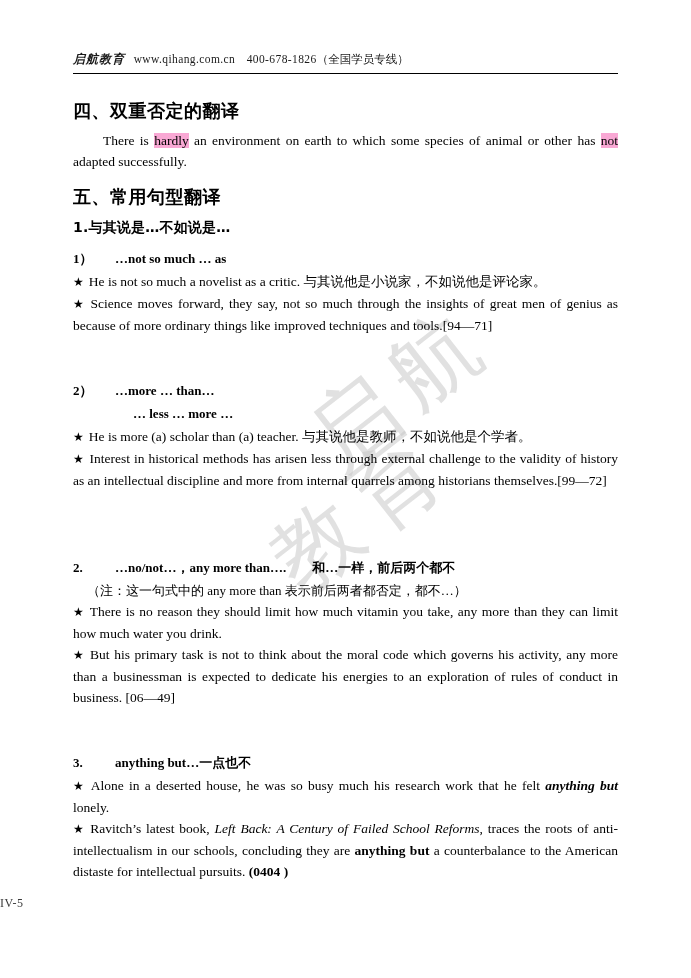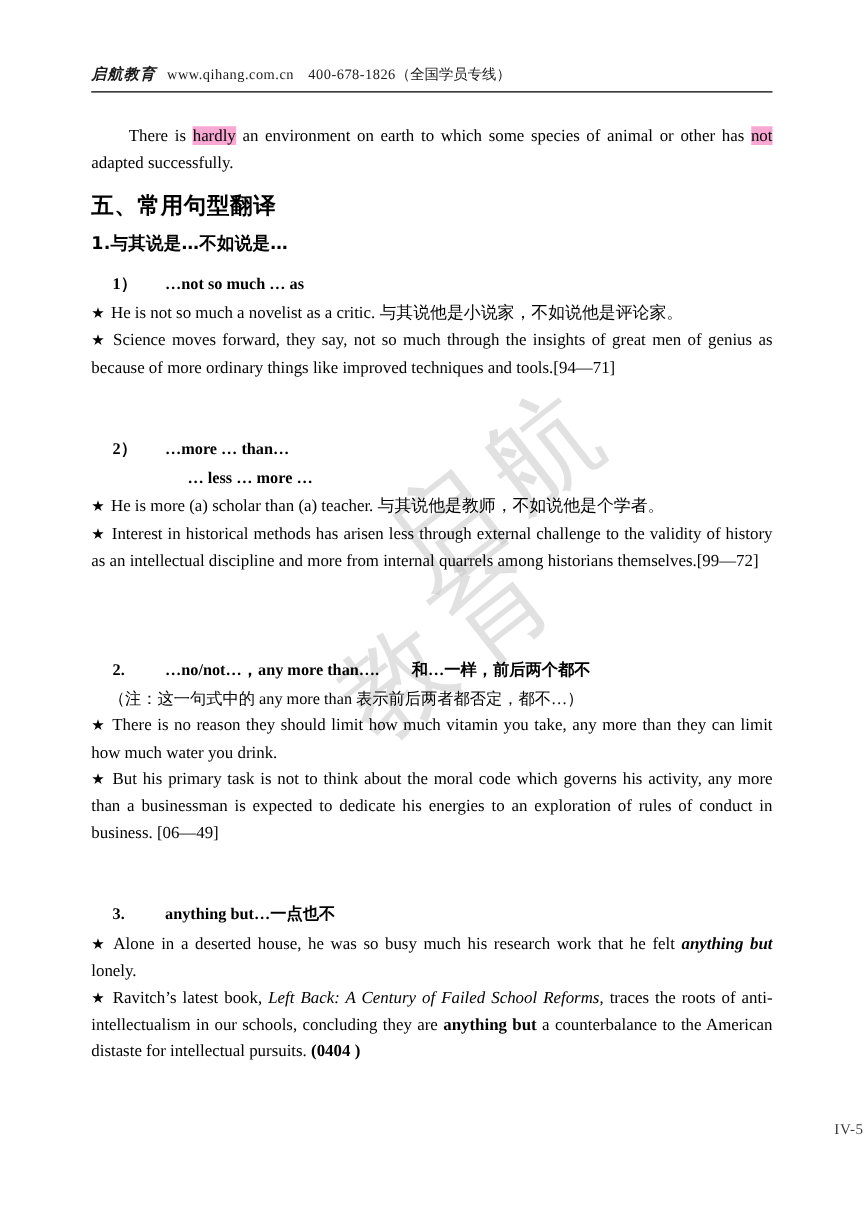--- a/index.html
+++ b/index.html
@@ -120,21 +120,21 @@
     font-size: 14px;
     line-height: 22px;
     margin: 0 0 4px 0;
     letter-spacing: 0.2px;
   }
   .num-head {
     font-family: "Liberation Serif", "DejaVu Serif", serif;
     font-weight: bold;
     font-size: 13px;
     line-height: 21px;
-    margin: 10px 0 2px 17px;
+    margin: 10px 0 2px 0;
   }
   .num-head .lbl {
     display: inline-block;
     min-width: 42px;
   }
   .num-head .sub2 {
     display: inline-block;
     margin-left: 60px;
   }
   .num-head .cn {
@@ -173,21 +173,21 @@
   .i  { font-style: italic; }
   .spacer-md { height: 22px; }
   .spacer-lg { height: 34px; }
 
   
   .page-footer {
     position: absolute;
     left: 0;
     top: 896px;
     width: 691px;
-    text-align: right;
+    text-align: left;
     font-size: 12px;
     color: #3a3a3a;
     letter-spacing: 0.5px;
   }
 </style>
 </head>
 <body>
 
 <div id="page">
 
@@ -200,20 +200,21 @@
 
     <div class="page-header">
       <span class="brand">启航教育</span>&nbsp;&nbsp;
       <span class="site">www.qihang.com.cn</span>&nbsp;&nbsp;&nbsp;
       <span class="phone">400-678-1826</span><span class="hotline">（全国学员专线）</span>
     </div>
     <div class="header-rule"></div>
 
     <div class="body-area">
 
+      <h2 class="sec-title">四、双重否定的翻译</h2>
       <p class="para indent"><span>There is </span><span class="hl">hardly</span><span> an environment on earth to which some species of animal or other has </span><span class="hl">not</span><span> adapted successfully.</span></p>
 
       <h2 class="sec-title" style="margin-top:12px;">五、常用句型翻译</h2>
 
       <h3 class="sub-title">1.与其说是…不如说是…</h3>
 
       <div class="num-head"><span class="lbl">1）</span><span>…not so much … as</span></div>
 
       <p class="para"><span class="star">★</span><span>He is not so much a novelist as a critic.  与其说他是小说家，不如说他是评论家。</span></p>
 

